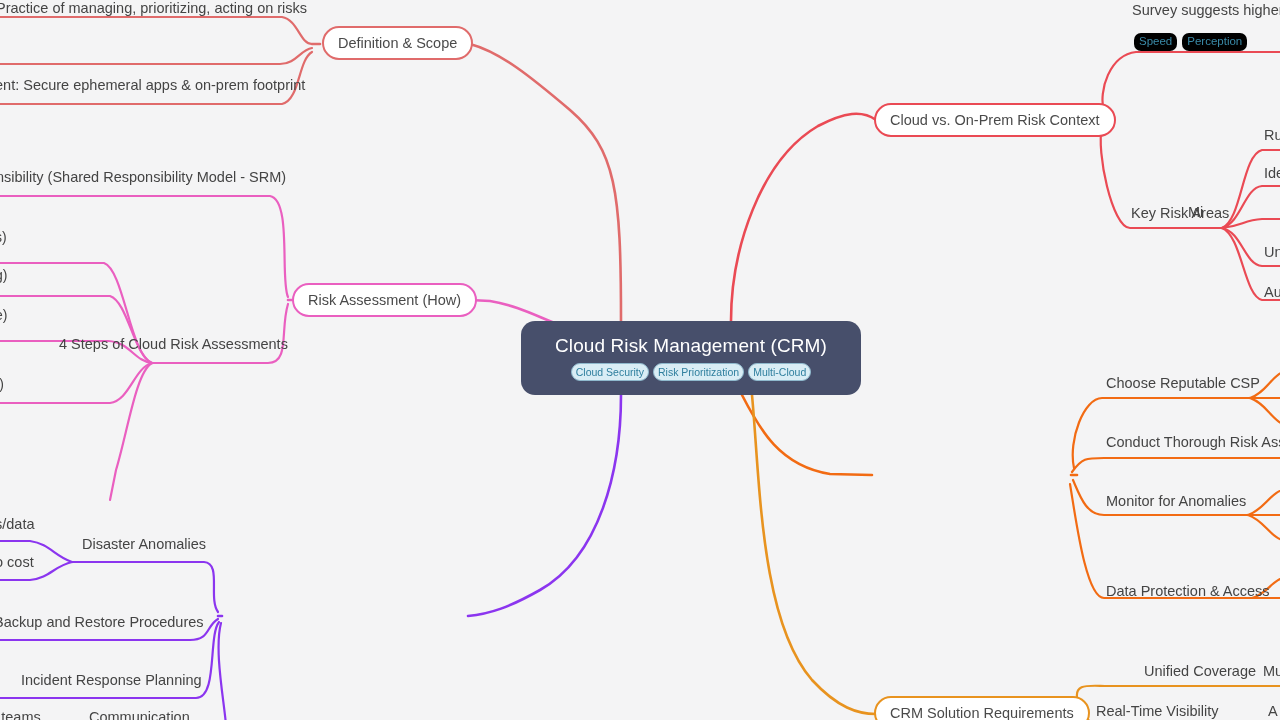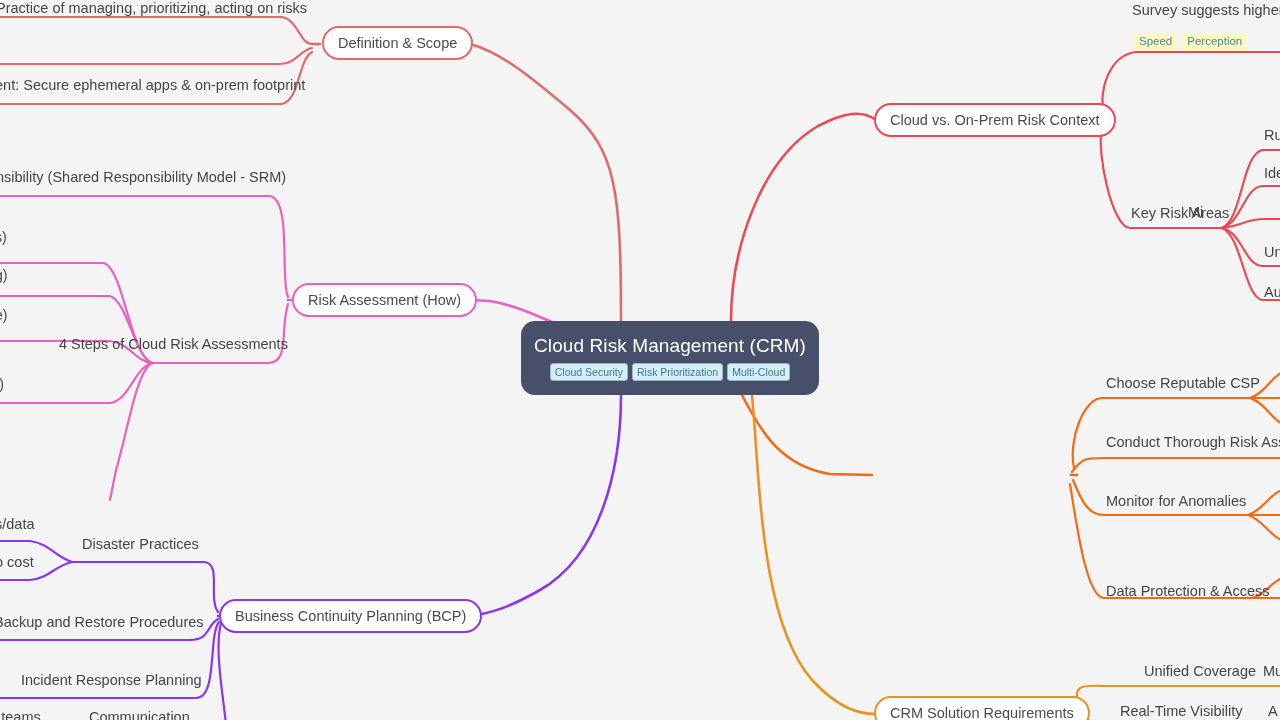--- a/index.html
+++ b/index.html
@@ -26,21 +26,21 @@
   svg.links path {
     fill: none;
     stroke-linecap: round;
   }
 
   
   .root-node {
     position: absolute;
     left: 521px;
     top: 321px;
-    width: 298px;
+    width: 340px;
     height: 74px;
     background: #474f6b;
     border-radius: 14px;
     box-sizing: border-box;
     display: flex;
     flex-direction: column;
     align-items: center;
     justify-content: center;
     gap: 6px;
   }
@@ -52,21 +52,21 @@
     white-space: nowrap;
   }
   .root-tags {
     display: flex;
     gap: 4px;
   }
   .root-tag {
     background: #d9edf5;
     color: #2f7f9e;
     border: 1px solid #8fb9cd;
-    border-radius: 3px;
+    border-radius: 9px;
     font-size: 10.5px;
     line-height: 1;
     padding: 3px 4px;
     white-space: nowrap;
   }
 
   
   .pill {
     position: absolute;
     box-sizing: border-box;
@@ -94,23 +94,23 @@
   .leaf.small {
     font-size: 14px;
   }
 
   .note-tags {
     position: absolute;
     display: flex;
     gap: 5px;
   }
   .note-tag {
-    background: #fef9c3;
+    background: #000000;
     color: #3a8aa8;
-    border-radius: 2px;
+    border-radius: 7px;
     font-size: 11.5px;
     line-height: 1;
     padding: 3px 5px;
     white-space: nowrap;
   }
 </style>
 </head>
 <body>
 
 <div id="canvas">
@@ -220,21 +220,20 @@
       <span class="root-tag">Cloud Security</span>
       <span class="root-tag">Risk Prioritization</span>
       <span class="root-tag">Multi-Cloud</span>
     </div>
   </div>
 
   <div class="pill" style="left:322px; top:26px; border-color:#e06b6b;">Definition &amp; Scope</div>
 
   <div class="pill" style="left:292px; top:283px; border-color:#ea5fc0;">Risk Assessment (How)</div>
 
-  <div class="pill" style="left:219px; top:599px; border-color:#8b35ef;">Business Continuity Planning (BCP)</div>
 
   <div class="pill" style="left:874px; top:103px; border-color:#ea4a54;">Cloud vs. On-Prem Risk Context</div>
 
 
   <div class="pill" style="left:874px; top:696px; border-color:#e8931f;">CRM Solution Requirements</div>
 
   <div class="leaf" style="left:-4px; top:1px;">Practice of managing, prioritizing, acting on risks</div>
 
 
   <div class="leaf" style="left:-5px; top:78px;">ent: Secure ephemeral apps &amp; on-prem footprint</div>
@@ -244,21 +243,21 @@
   <div class="leaf" style="left:59px; top:337px;">4 Steps of Cloud Risk Assessments</div>
 
   <div class="leaf small" style="left:-5px; top:230px;">s)</div>
 
   <div class="leaf small" style="left:-5px; top:268px;">g)</div>
 
   <div class="leaf small" style="left:-5px; top:308px;">e)</div>
 
   <div class="leaf small" style="left:-7px; top:377px;">ll)</div>
 
-  <div class="leaf" style="left:82px; top:537px;">Disaster Practices</div>
+  <div class="leaf" style="left:82px; top:537px;">Disaster Anomalies</div>
 
   <div class="leaf" style="left:-5px; top:517px;">s/data</div>
 
   <div class="leaf" style="left:-5px; top:555px;">o cost</div>
 
   <div class="leaf" style="left:-6px; top:615px;">Backup and Restore Procedures</div>
 
   <div class="leaf" style="left:21px; top:673px;">Incident Response Planning</div>
 
   <div class="leaf" style="left:89px; top:710px;">Communication</div>
@@ -289,17 +288,17 @@
   <div class="leaf" style="left:1106px; top:435px;">Conduct Thorough Risk Asses</div>
 
   <div class="leaf" style="left:1106px; top:494px;">Monitor for Anomalies</div>
 
   <div class="leaf" style="left:1106px; top:584px;">Data Protection &amp; Access</div>
 
   <div class="leaf" style="left:1112px; top:664px;margin-left:32px;">Unified Coverage</div>
 
   <div class="leaf" style="left:1263px; top:664px;">Mu</div>
 
-  <div class="leaf" style="left:1120px; top:704px;">Real-Time Visibility</div>
+  <div class="leaf" style="left:1096px; top:704px;">Real-Time Visibility</div>
 
   <div class="leaf" style="left:1268px; top:704px;">A</div>
 
 </div>
 
 </body></html>

